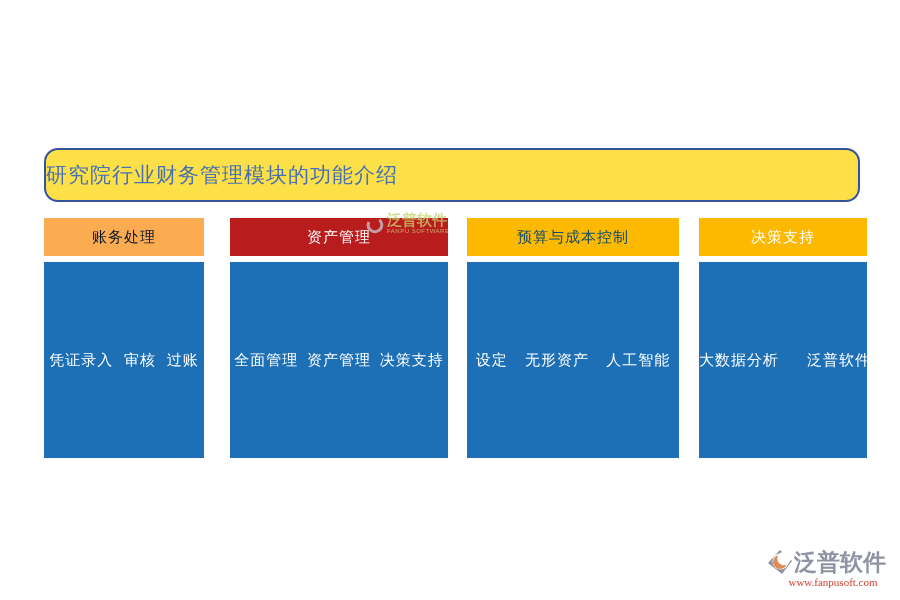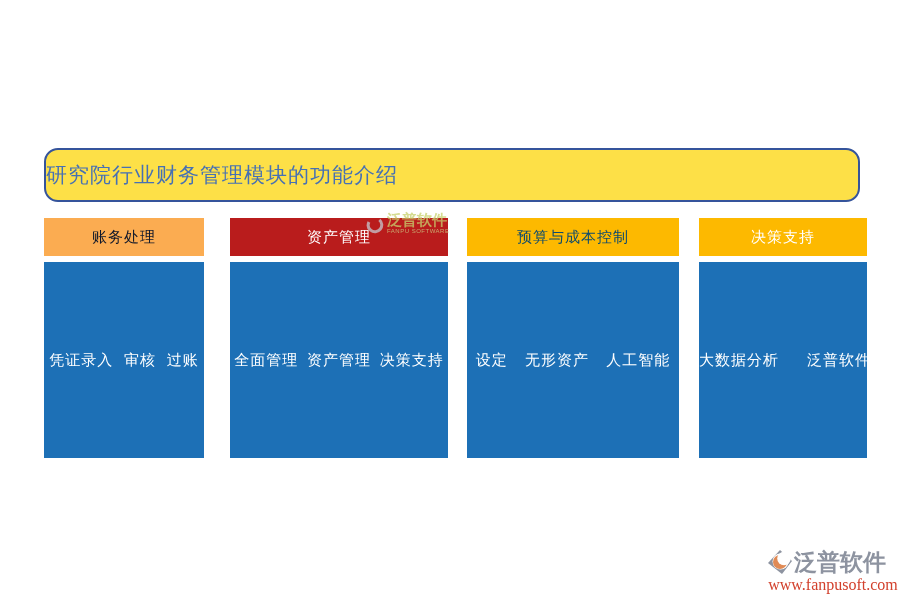--- a/index.html
+++ b/index.html
@@ -51,21 +51,21 @@
   
   .brand{position:absolute;left:768px;top:550px;width:130px;}
   .brand-row{display:flex;align-items:center;gap:2px;}
   .brand-icon{display:block;width:24px;height:24px;flex:0 0 auto;}
   .brand-name{
     font-family:"Liberation Sans","DejaVu Sans",sans-serif;font-weight:bold;
     font-size:23px;color:#8d93a0;white-space:nowrap;line-height:1;
   }
   .brand-url{
     font-family:"Liberation Serif","DejaVu Serif",serif;
-    font-size:16px;color:#d2402c;white-space:nowrap;text-align:center;margin-top:2px;
+    font-size:11px;color:#d2402c;white-space:nowrap;text-align:center;margin-top:2px;
   }
 </style>
 </head>
 <body>
 
 <div class="canvas">
 
   <div class="title-box" style="border-color: rgb(53, 84, 155);">
     <span style="color: rgb(70, 112, 180);">研究院行业财务管理模块的功能介绍</span>
   </div>

